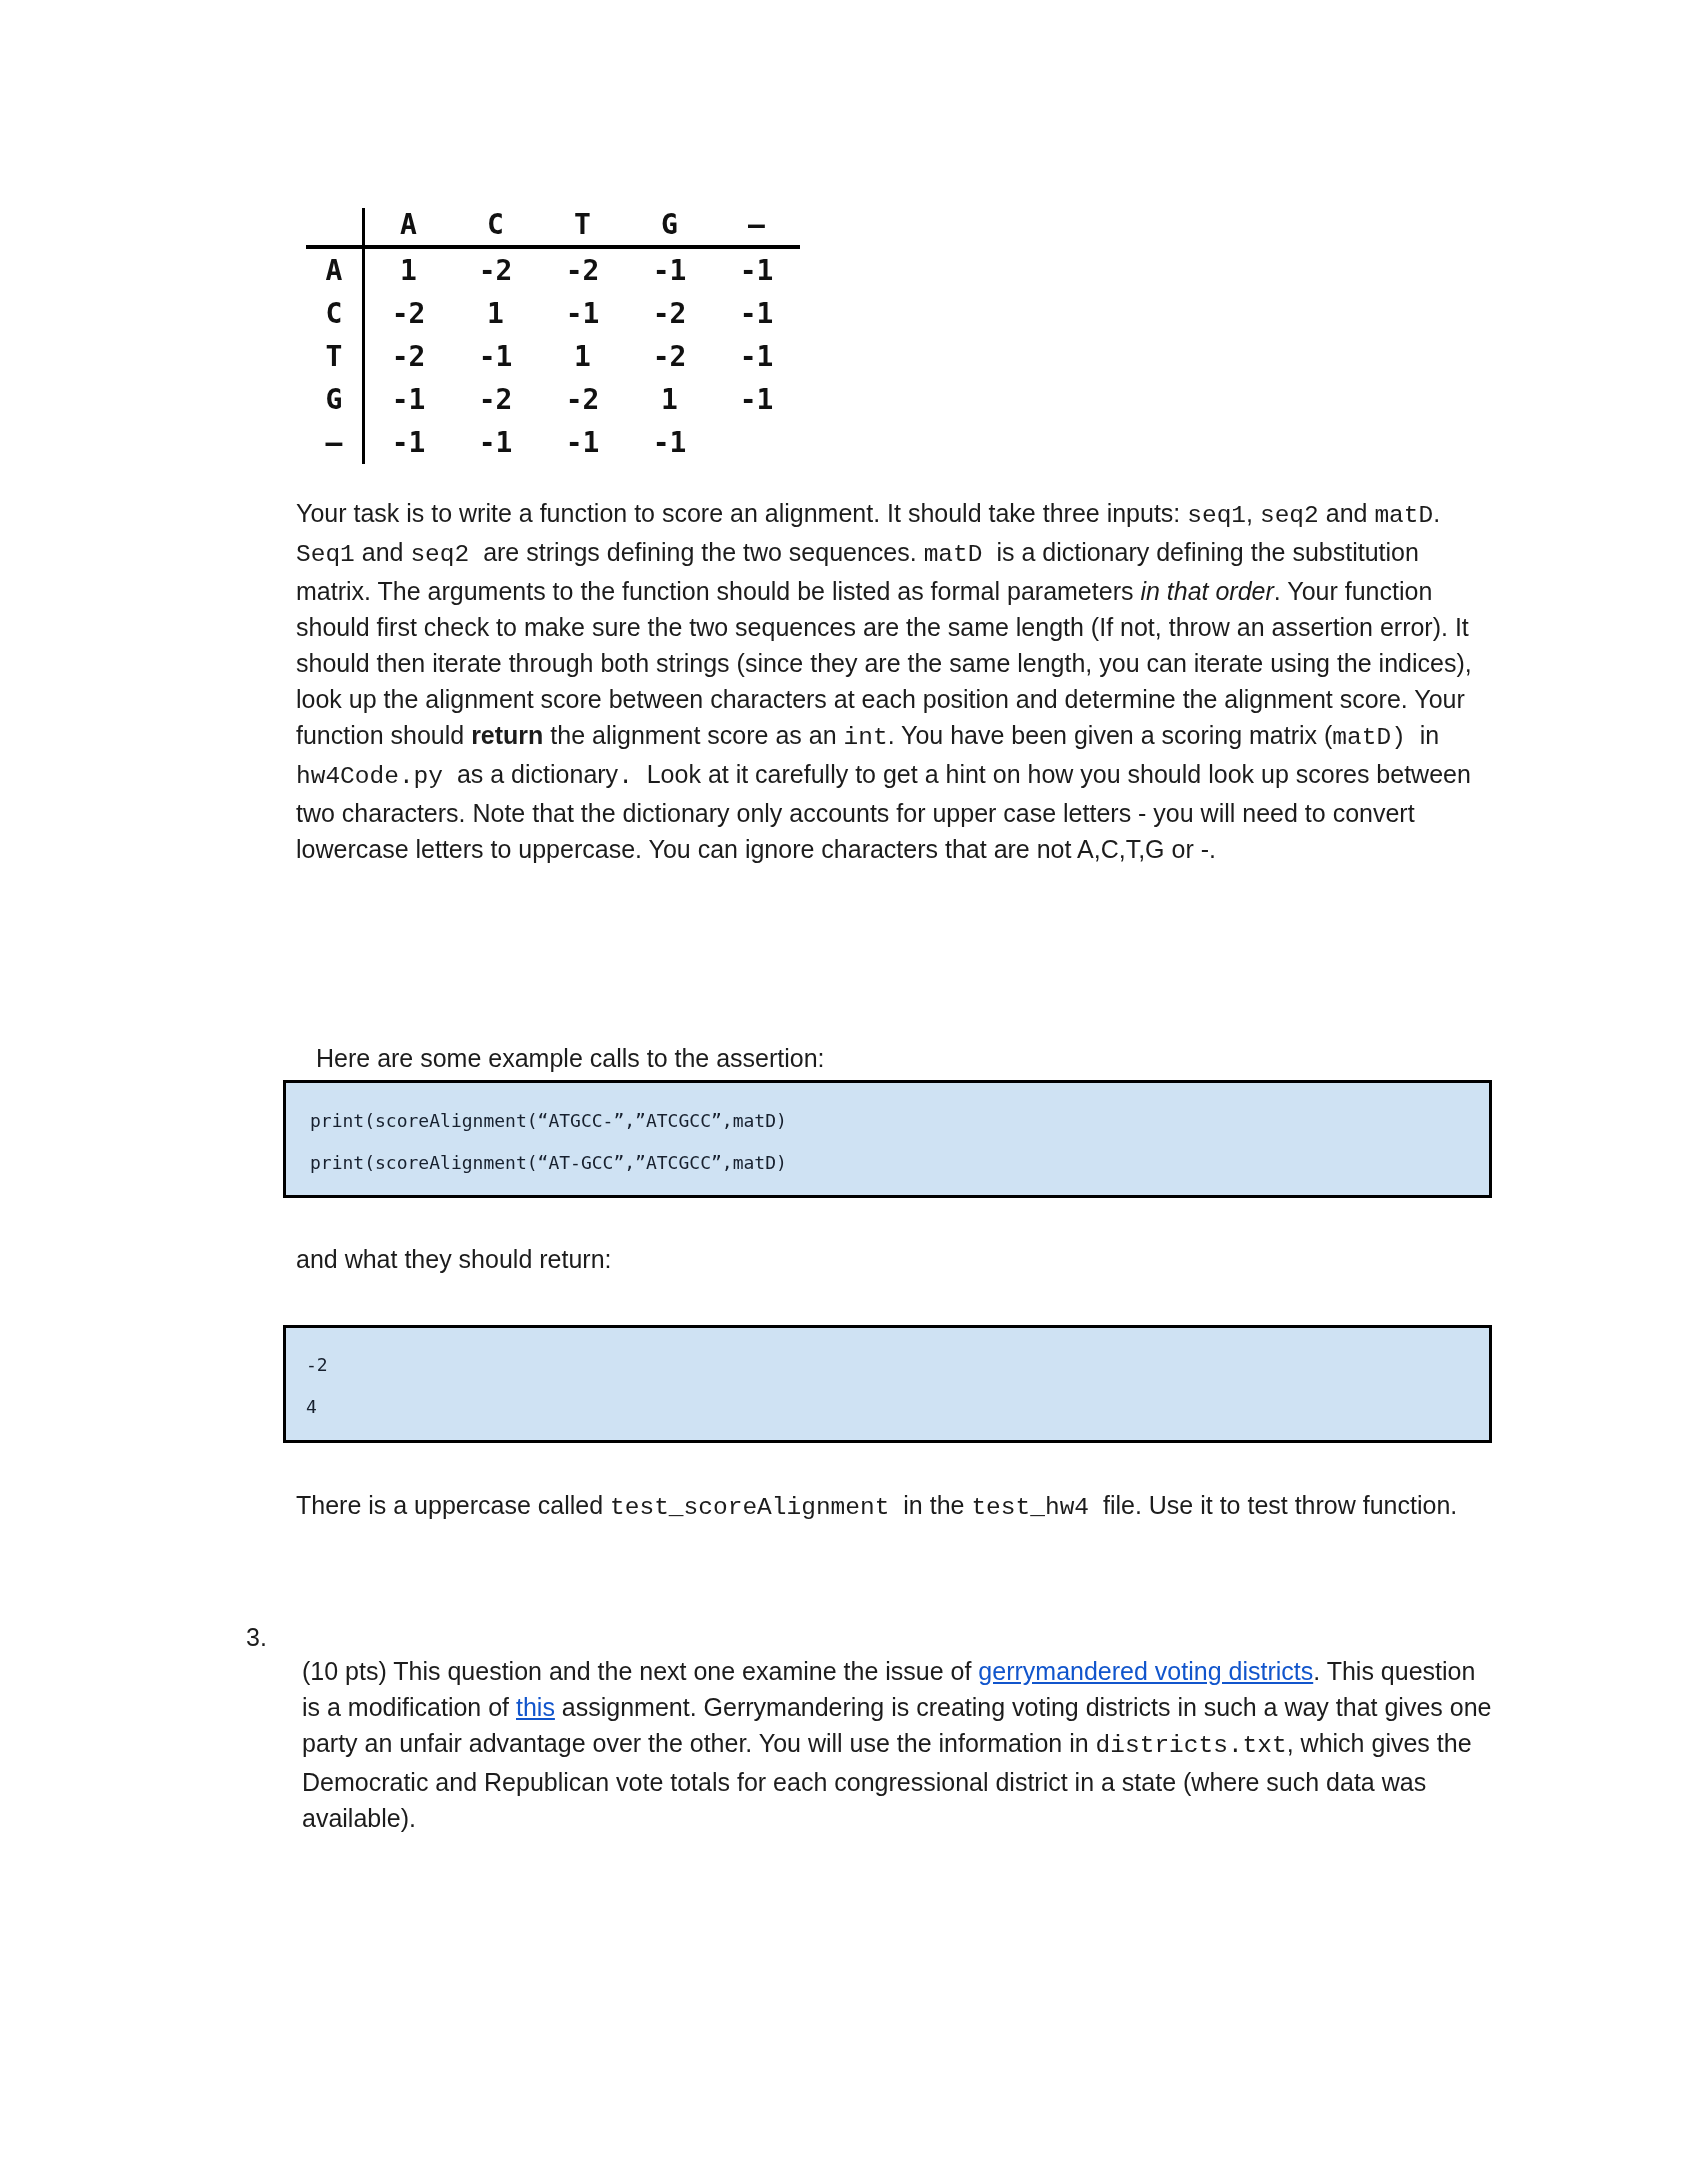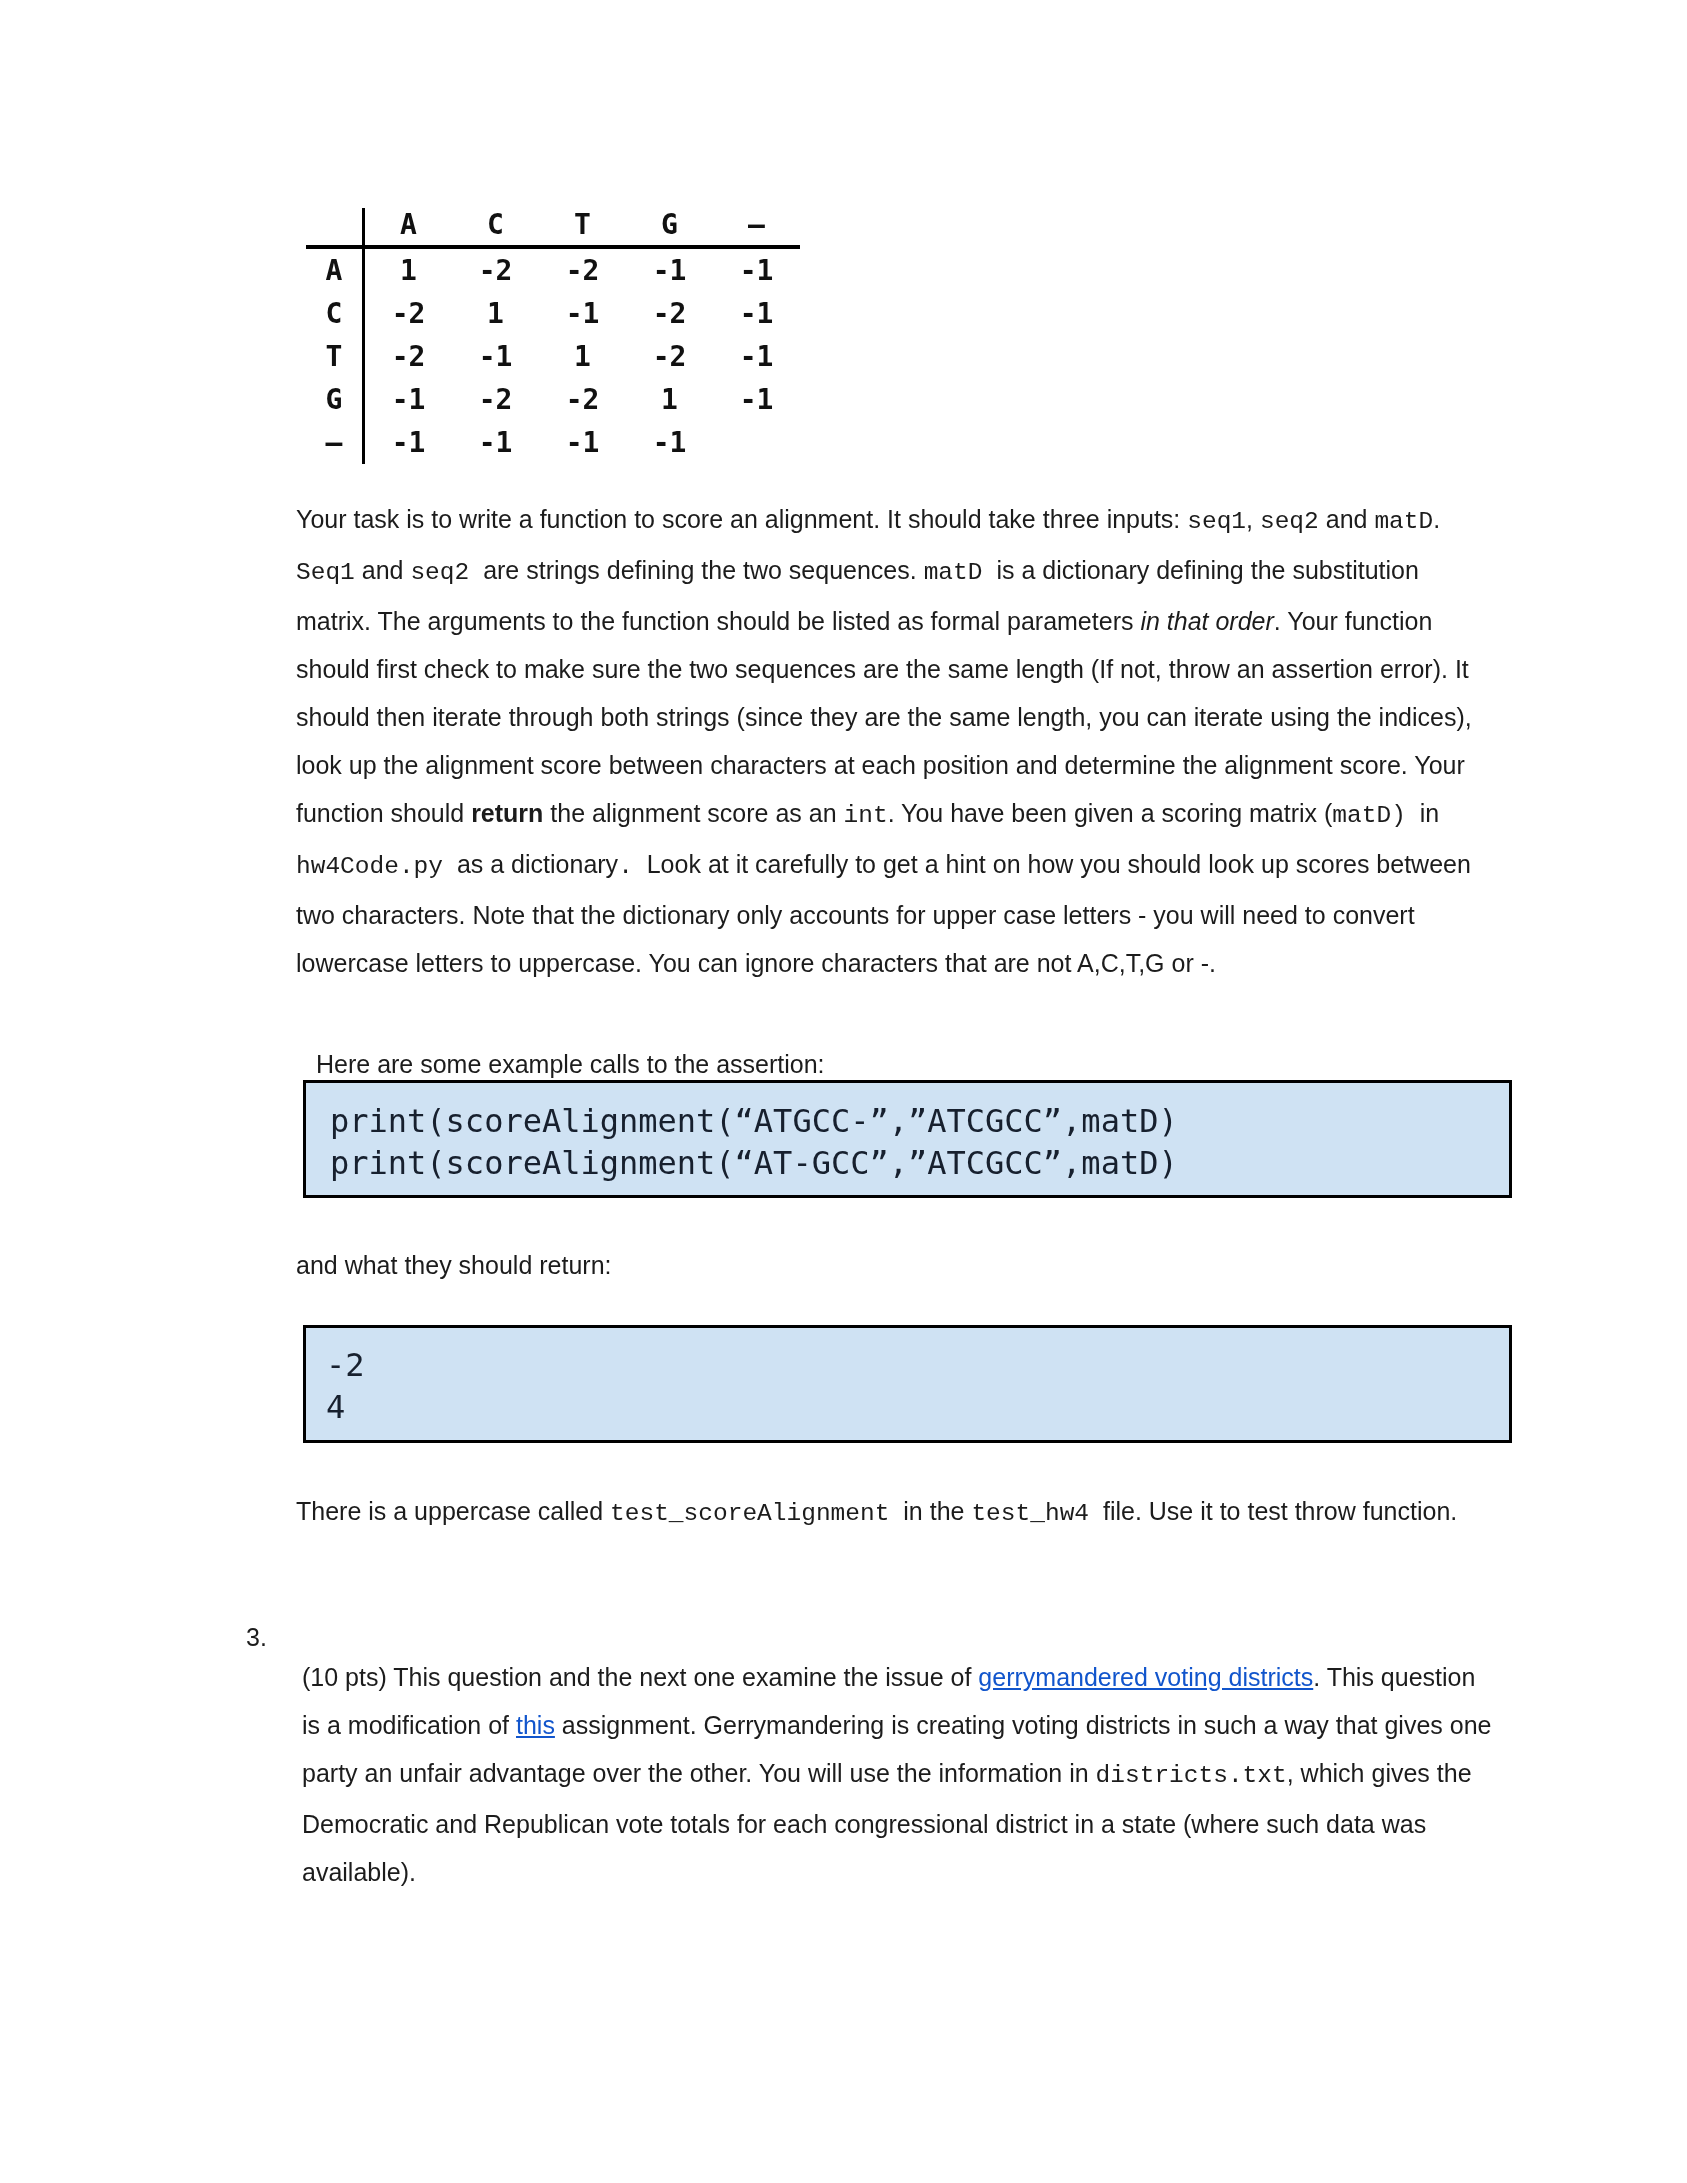--- a/index.html
+++ b/index.html
@@ -7,21 +7,21 @@
     position:relative;
     width:1687px;height:2183px;
     background:#ffffff;
     font-family:"Liberation Sans",sans-serif;
     color:#1c1c1c;
     overflow:hidden;
   }
   .abs{position:absolute;}
   .body-text{
     font-size:25px;
-    line-height:48px;
+    line-height:36px;
     white-space:pre-wrap;
   }
   
   .r-code{font-family:"Liberation Mono",monospace;font-size:24.5px;}
   .r-bold{font-weight:700;}
   .r-italic{font-style:italic;}
   .r-link{color:#1155cc;text-decoration:underline;}
 
   
   .matrix{
@@ -35,23 +35,22 @@
   .mlabel{width:56px;border-right:3.3px solid #000;text-align:center;}
   .mhead .mcell{height:37px;line-height:33px;border-bottom:4px solid #000;}
 
   
   .codebox{
     box-sizing:border-box;
     width:1209px;height:118px;
     border:3.3px solid #000000;
     background:#cfe2f3;
     font-family:"DejaVu Sans Mono",monospace;
-    font-size:32px;
+    font-size:18px;
     color:#17202e;
-    margin-left:20px;
   }
   .codebox .line{line-height:42px;white-space:pre;}
   .calls-box{padding:17px 0 0 24px;}
   .output-box{padding:16px 0 0 20px;}
 
   
   .list-item{display:flex;}
   .list-num{
     width:56px;
     font-size:25px;

